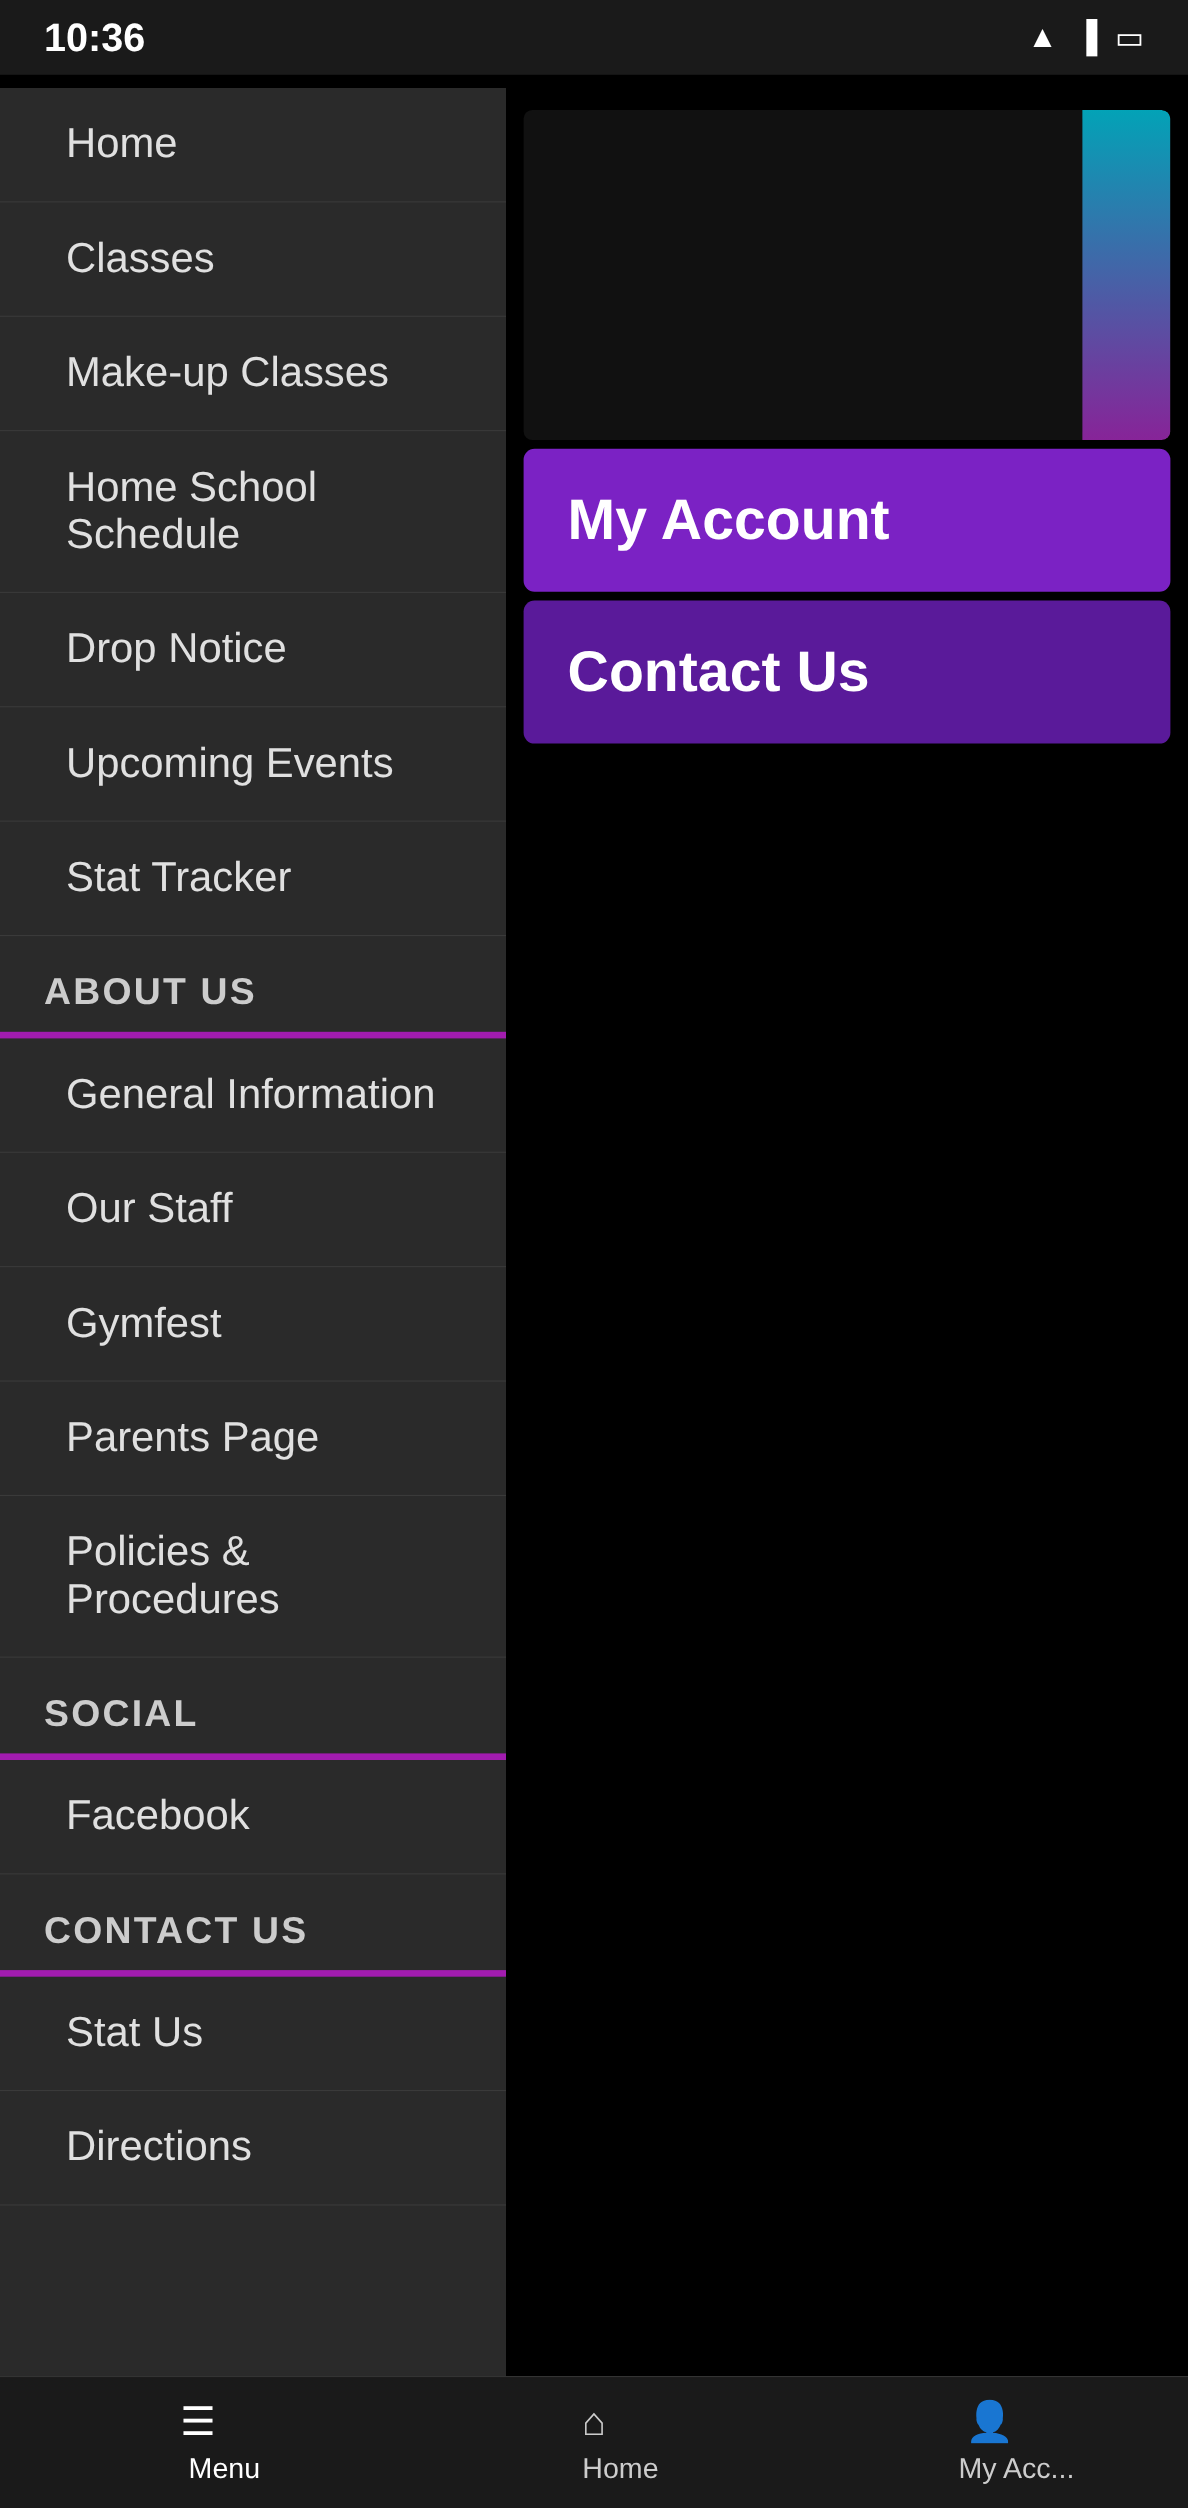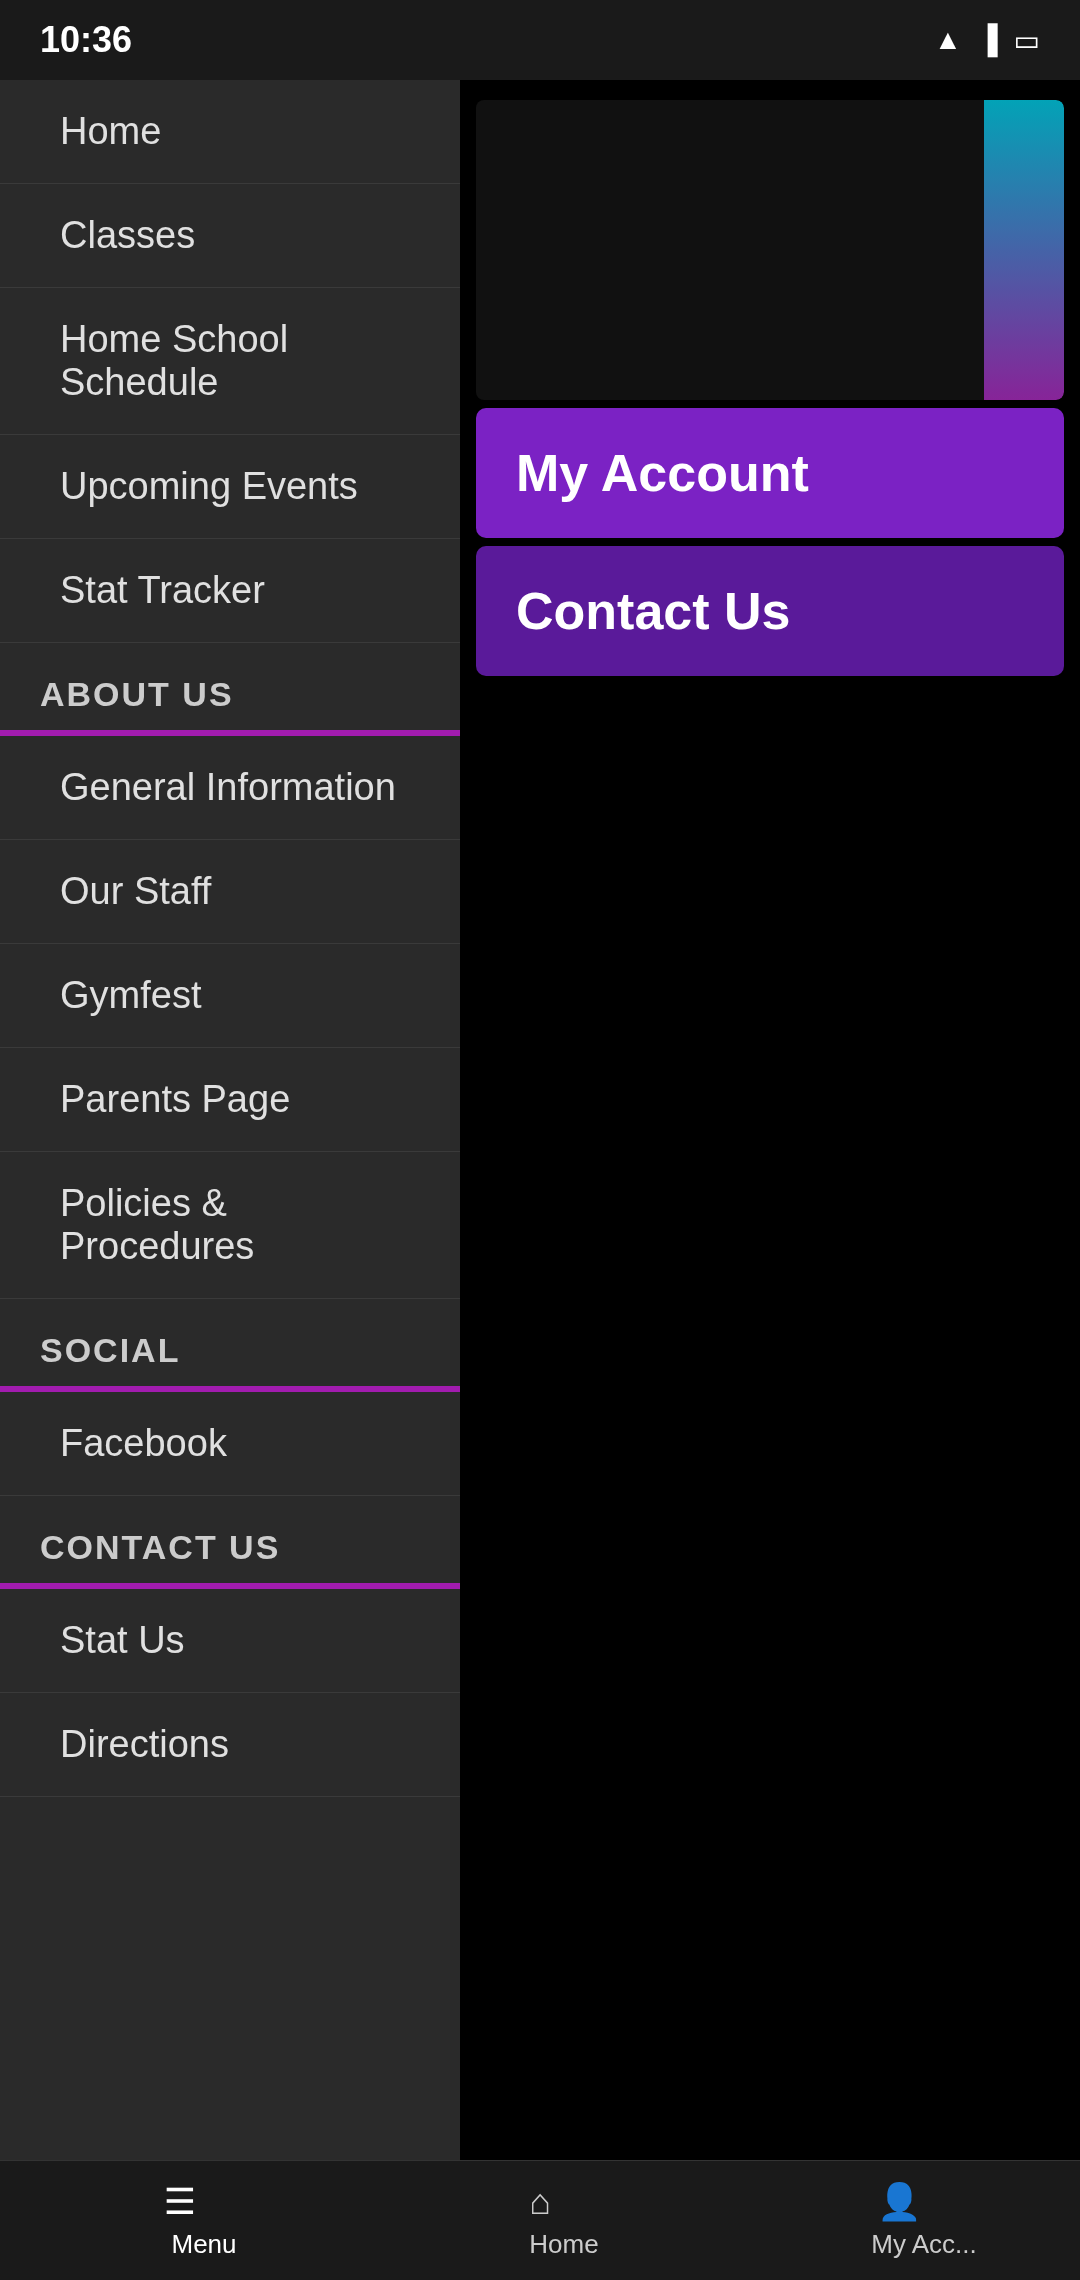--- a/index.html
+++ b/index.html
@@ -11,21 +11,21 @@
       background: #000;
       font-family: 'Helvetica Neue', Helvetica, Arial, sans-serif;
       overflow: hidden;
       position: relative;
     }
 
     
     .status-bar {
       position: absolute;
       top: 0; left: 0; right: 0;
-      height: 80px;
+      height: 68px;
       background: #1a1a1a;
       display: flex;
       align-items: center;
       justify-content: space-between;
       padding: 0 40px;
       z-index: 100;
     }
     .status-time {
       color: #fff;
       font-size: 36px;
@@ -190,21 +190,27 @@
 
   <div class="sidebar">
 
     <div class="menu-item">
       <span class="menu-item-label">Home</span>
     </div>
     <div class="menu-item">
       <span class="menu-item-label">Classes</span>
     </div>
     <div class="menu-item">
+      <span class="menu-item-label">Make-up Classes</span>
+    </div>
+    <div class="menu-item">
       <span class="menu-item-label">Home School Schedule</span>
+    </div>
+    <div class="menu-item">
+      <span class="menu-item-label">Drop Notice</span>
     </div>
     <div class="menu-item">
       <span class="menu-item-label">Upcoming Events</span>
     </div>
     <div class="menu-item">
       <span class="menu-item-label">Stat Tracker</span>
     </div>
 
     <div class="section-header">
       <span class="section-header-label">ABOUT US</span>

